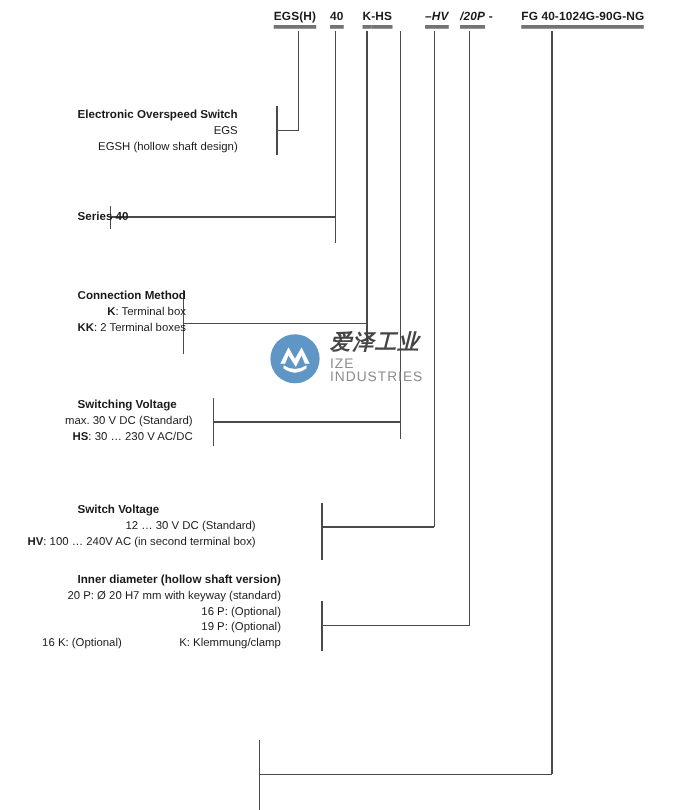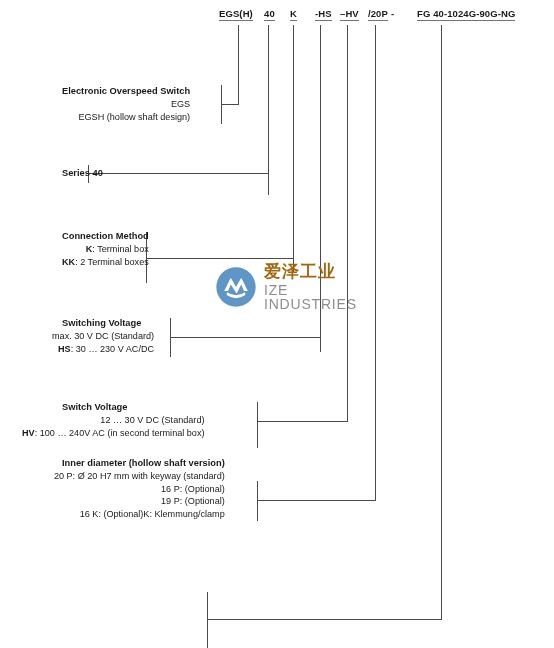--- a/index.html
+++ b/index.html
@@ -40,21 +40,21 @@
     position: absolute;
     top: 8px;
     font-size: 9.5px;
     font-weight: bold;
     letter-spacing: 0.1px;
     white-space: nowrap;
     color: #1a1a1a;
     line-height: 11px;
   }
   .code-part.underlined {
-    border-bottom: 1px solid #737373;
+    border-bottom: 3px solid #737373;
     padding-bottom: 1px;
   }
   .code-sep {
     position: absolute;
     top: 8px;
     font-size: 9.5px;
     font-weight: bold;
     color: #1a1a1a;
     line-height: 11px;
   }
@@ -82,20 +82,21 @@
     text-align: right;
   }
   .block-line .key {
     font-weight: bold;
   }
   .indent-line {
     padding-left: 30px;
   }
   .note-col {
     display: inline-block;
+    padding-left: 46px;
   }
 
   
   #watermark {
     position: absolute;
     left: 215px;
     top: 258px;
     width: 140px;
     height: 58px;
     display: flex;
@@ -109,26 +110,27 @@
   }
   #watermark-text {
     display: flex;
     flex-direction: column;
     justify-content: center;
     line-height: 1;
   }
   #wm-cn {
     font-size: 17px;
     font-weight: bold;
-    color: #a16207;
+    color: #404040;
     letter-spacing: 1px;
     font-family: "DejaVu Sans", sans-serif;
+    font-style: italic;
   }
   #wm-en {
-    font-size: 14px;
+    font-size: 11px;
     color: #8a8a8a;
     letter-spacing: 0.8px;
     margin-top: 3px;
     font-family: "Liberation Sans", sans-serif;
   }
 </style>
 </head>
 <body>
 
 <div id="diagram-root">
@@ -173,23 +175,23 @@
 
       <line x1="207.5" y1="619.5" x2="441.5" y2="619.5"></line>
       <line x1="207.5" y1="592" x2="207.5" y2="648"></line>
     </g>
   </svg>
 
   <div id="code-header">
     <span class="code-part underlined" style="left:219px;">EGS(H)</span>
     <span class="code-part underlined" style="left:264px;">40</span>
     <span class="code-part underlined" style="left:290px;">K</span>
-    <span class="code-part underlined" style="left:315px;text-align:center;">-HS</span>
-    <span class="code-part underlined" style="left:340px;">–HV</span>
-    <span class="code-part underlined" style="left:368px;">/20P</span>
+    <span class="code-part underlined" style="left:297px;text-align:center;">-HS</span>
+    <span class="code-part underlined" style="left:340px;font-style:italic;">–HV</span>
+    <span class="code-part underlined" style="left:368px;font-style:italic;">/20P</span>
     <span class="code-sep" style="left:391px;">-</span>
     <span class="code-part underlined" style="left:417px;">FG 40-1024G-90G-NG</span>
   </div>
 
   <div class="label-block" style="top:85px;">
     <p class="block-title">Electronic Overspeed Switch</p>
     <p class="block-line">EGS</p>
     <p class="block-line">EGSH (hollow shaft design)</p>
   </div>
 

